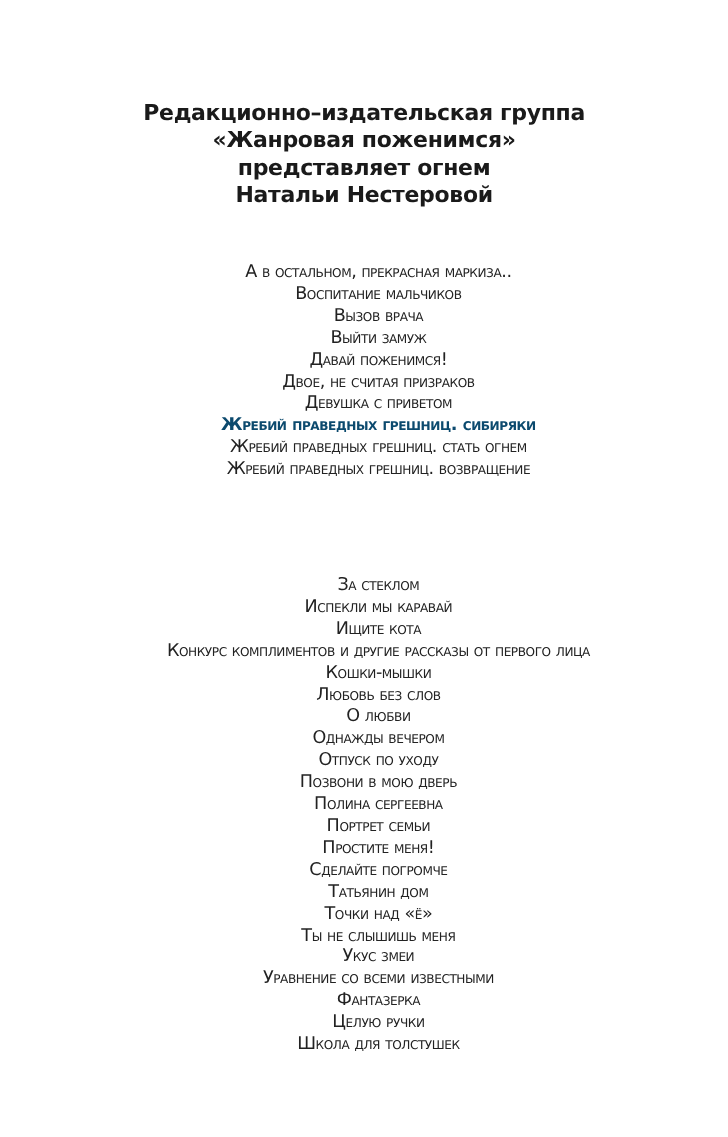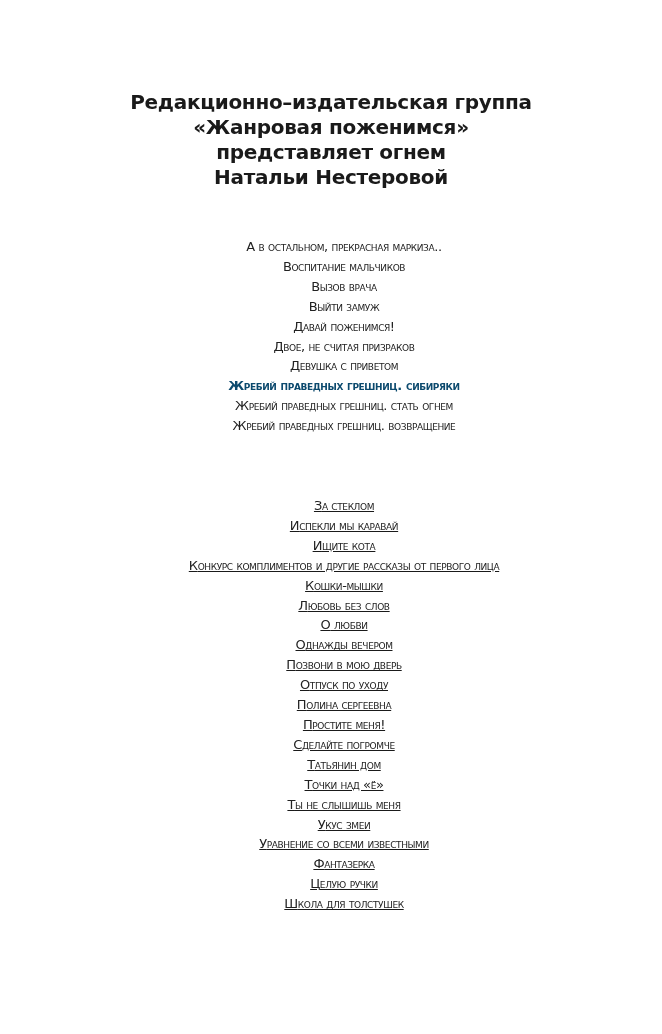--- a/index.html
+++ b/index.html
@@ -2,22 +2,22 @@
 <html><head>
 <meta charset="utf-8">
 <style>
   html, body { margin: 0; padding: 0; background: #ffffff; }
   body { width: 662px; height: 1034px; position: relative; overflow: hidden;
          font-family: "DejaVu Sans", sans-serif; color: #1a1a1a; }
   .header { position: absolute; top: 90px; left: 0; width: 662px; text-align: center; }
   .header-line { font-weight: bold; font-size: 20px; line-height: 25px; letter-spacing: -0.3px; }
   .list { position: absolute; left: 0; width: 662px; text-align: center; margin: 0; padding: 0; list-style: none; }
   .list-a { top: 237px; }
-  .list-b { top: 496px; text-decoration: underline; }
-  .item { font-size: 13px; line-height: 19.9px; font-variant: small-caps; text-transform: lowercase;
+  .list-b { top: 521px; }
+  .item { font-size: 16px; line-height: 19.9px; font-variant: small-caps; text-transform: lowercase;
           letter-spacing: -0.4px; white-space: nowrap; color: #222; margin-left: 26px; }
   .item::first-letter { text-transform: uppercase; }
   .item.bold { font-weight: bold; color: #0c4a6e; }
 </style>
 </head>
 <body>
 
 <div class="header">
   <div class="header-line">Редакционно–издательская группа</div>
   <div class="header-line">«Жанровая поженимся»</div>
@@ -39,23 +39,24 @@
   </ul>
 <ul class="list list-b" id="list-b">
     <li class="item">За стеклом</li>
     <li class="item">Испекли мы каравай</li>
     <li class="item">Ищите кота</li>
     <li class="item">Конкурс комплиментов и другие рассказы от первого лица</li>
     <li class="item">Кошки-мышки</li>
     <li class="item">Любовь без слов</li>
     <li class="item">О любви</li>
     <li class="item">Однажды вечером</li>
+    <li class="item">Отпуск по уходу</li>
     <li class="item">Позвони в мою дверь</li>
-    <li class="item">Отпуск по уходу</li>
     <li class="item">Полина Сергеевна</li>
+    <li class="item">Портрет семьи</li>
     <li class="item">Простите меня!</li>
     <li class="item">Сделайте погромче</li>
     <li class="item">Татьянин дом</li>
     <li class="item">Точки над «Ё»</li>
     <li class="item">Ты не слышишь меня</li>
     <li class="item">Укус змеи</li>
     <li class="item">Уравнение со всеми известными</li>
     <li class="item">Фантазерка</li>
     <li class="item">Целую ручки</li>
     <li class="item">Школа для толстушек</li>

